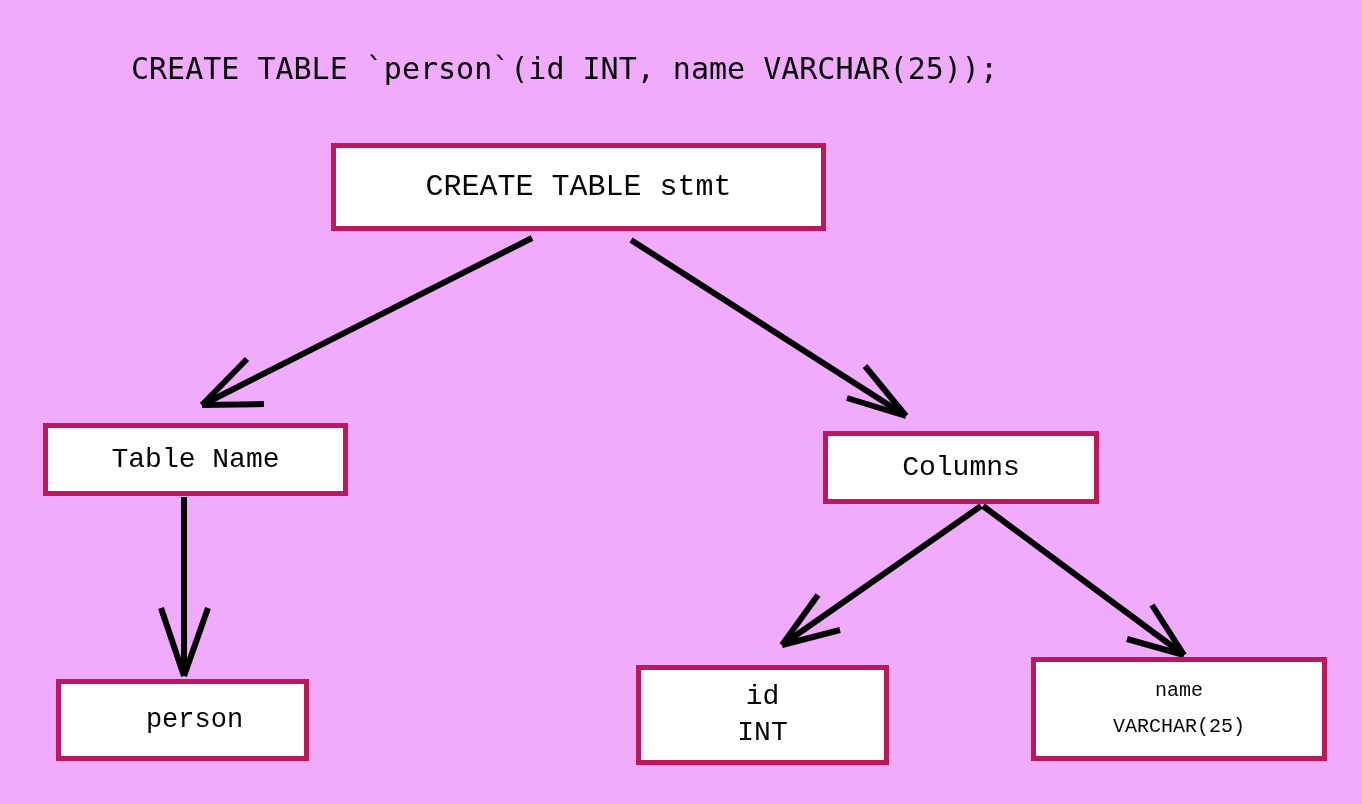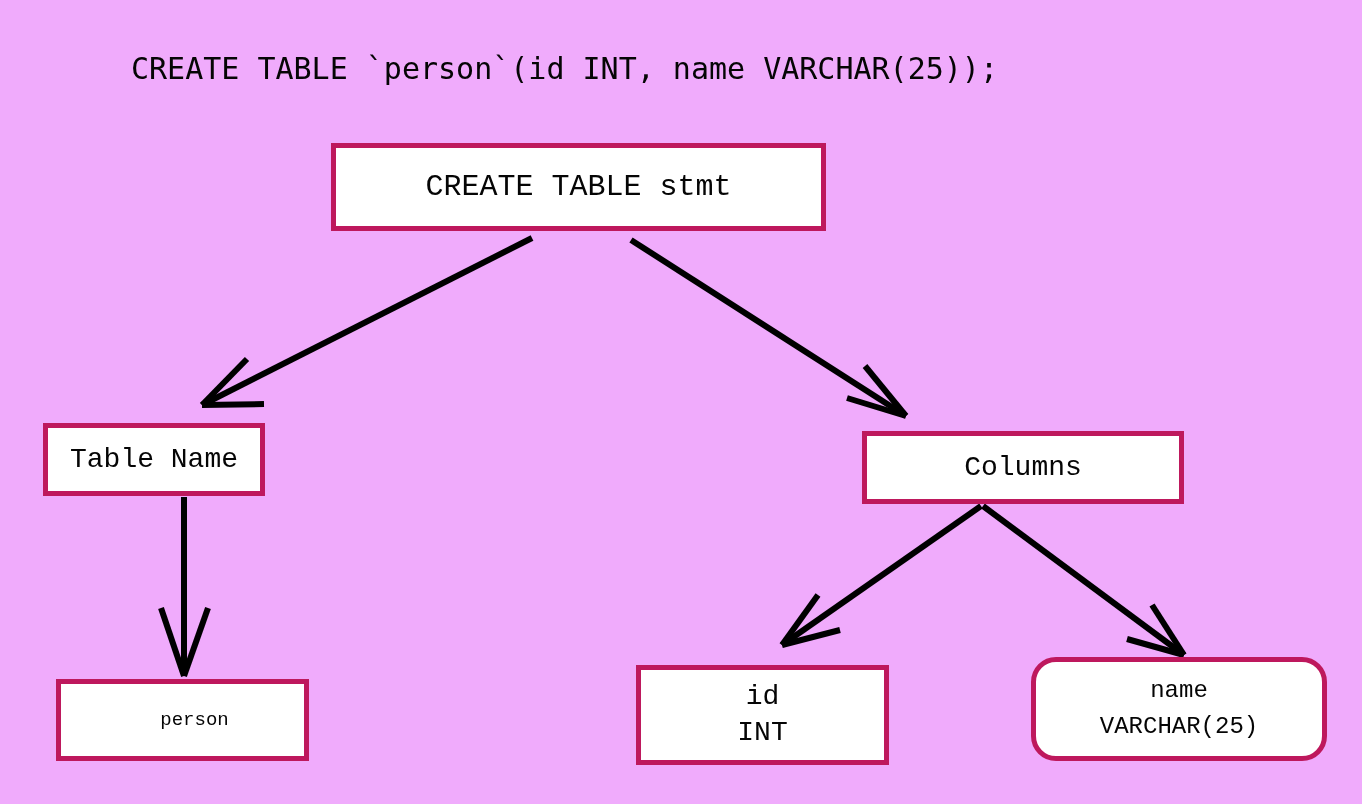--- a/index.html
+++ b/index.html
@@ -39,25 +39,25 @@
     font-family: Liberation Mono, monospace;
     color: #050505;
     text-align: center;
   }
   .node .line {
     display: block;
     white-space: pre;
   }
   
   #node-root   { left: 331px; top: 143px;  width: 495px; height: 88px;  font-size: 30px; line-height: 36px; }
-  #node-table-name { left: 43px;  top: 423px;  width: 222px; height: 73px;  font-size: 28px; line-height: 34px; }
-  #node-columns    { left: 862px; top: 431px;  width: 322px; height: 73px;  font-size: 28px; line-height: 34px; text-align: center; }
-  #node-person     { left: 56px;  top: 679px;  width: 253px; height: 82px;  font-size: 19px; line-height: 34px; padding-left: 24px; }
+  #node-table-name { left: 43px;  top: 423px;  width: 305px; height: 73px;  font-size: 28px; line-height: 34px; }
+  #node-columns    { left: 823px; top: 431px;  width: 276px; height: 73px;  font-size: 28px; line-height: 34px; text-align: center; }
+  #node-person     { left: 56px;  top: 679px;  width: 253px; height: 82px;  font-size: 27px; line-height: 34px; padding-left: 24px; }
   #node-col-id     { left: 636px; top: 665px;  width: 253px; height: 100px; font-size: 28px; line-height: 36px; text-align: right; }
-  #node-col-name   { left: 1031px;top: 657px;  width: 296px; height: 104px; font-size: 24px; line-height: 36px; border-radius: 25px; }
+  #node-col-name   { left: 1031px;top: 657px;  width: 296px; height: 104px; font-size: 20px; line-height: 36px; }
 
   #edges {
     position: absolute;
     left: 0;
     top: 0;
     width: 1362px;
     height: 804px;
     pointer-events: none;
   }
   #edges path, #edges line {

